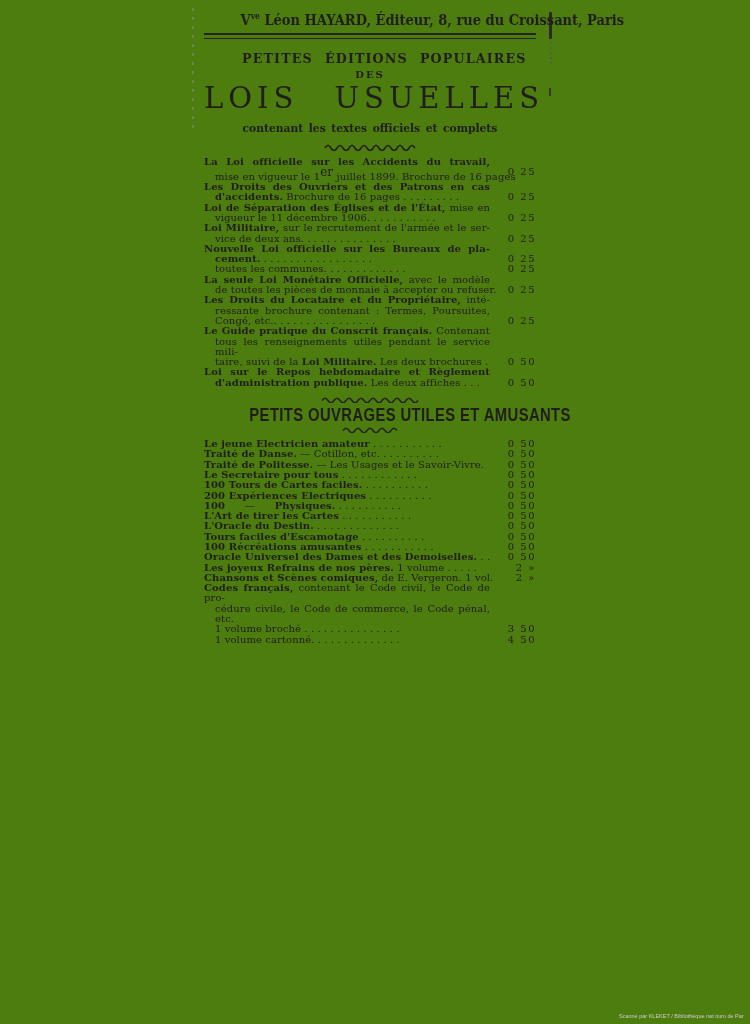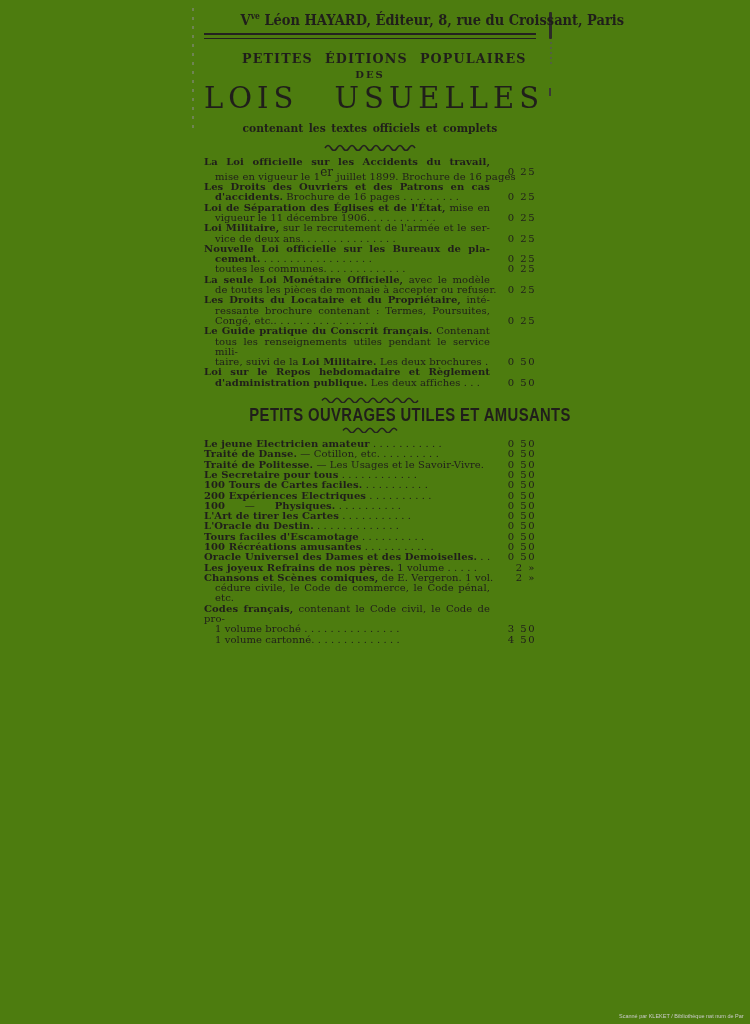--- a/index.html
+++ b/index.html
@@ -174,22 +174,22 @@
         <div>
           <div class="line"><span class="b">Oracle Universel des Dames et des Demoiselles.</span><span class="r"> . .</span><span class="price">0 50</span></div>
         </div>
         <div>
           <div class="line"><span class="b">Les joyeux Refrains de nos pères.</span><span class="r"> 1 volume . . . . .</span><span class="price">2 »</span></div>
         </div>
         <div>
           <div class="line"><span class="b">Chansons et Scènes comiques,</span><span class="r"> de E. Vergeron. 1 vol.</span><span class="price">2 »</span></div>
         </div>
         <div>
+          <div class="line j"><span class="b">Codes français,</span><span class="r"> contenant le Code civil, le Code de pro-</span></div>
           <div class="line ind j"><span class="r">cédure civile, le Code de commerce, le Code pénal, etc.</span></div>
-          <div class="line j"><span class="b">Codes français,</span><span class="r"> contenant le Code civil, le Code de pro-</span></div>
           <div class="line ind"><span class="r">1 volume broché . . . . . . . . . . . . . . .</span><span class="price">3 50</span></div>
           <div class="line ind"><span class="r">1 volume cartonné. . . . . . . . . . . . . .</span><span class="price">4 50</span></div>
         </div>
       </div>
 
   </div>
 
   <div class="watermark">Scanné par KLEKET / Bibliothèque nat num de Par</div>
 
 </div>

